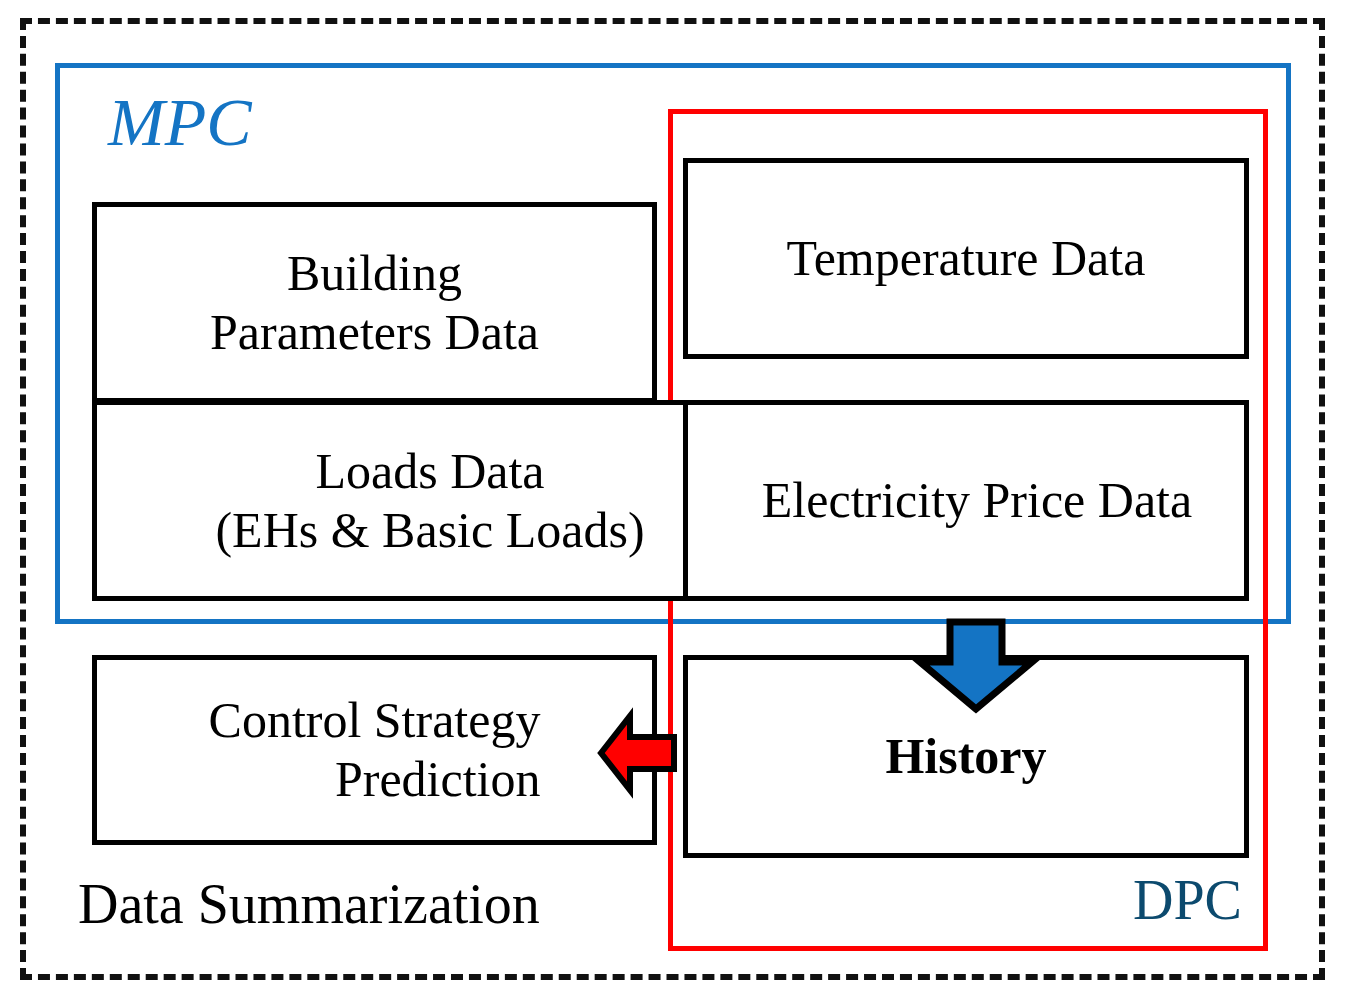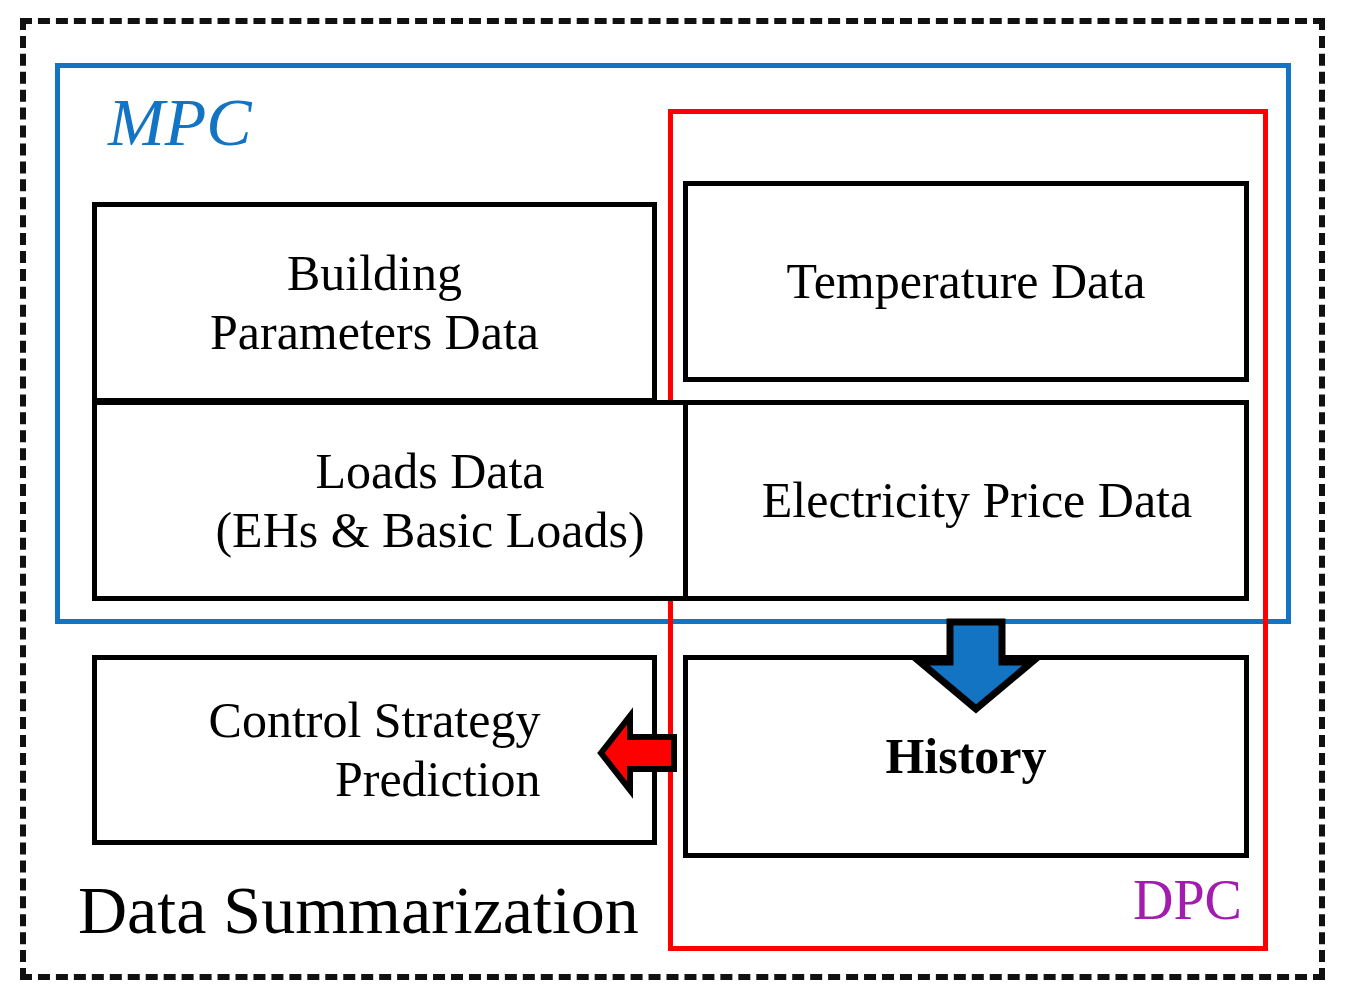--- a/index.html
+++ b/index.html
@@ -56,21 +56,21 @@
     top: 109px;
     width: 600px;
     height: 842px;
     border: 5px solid #FF0000;
     box-sizing: border-box;
   }
   .dpc-label {
     position: absolute;
     left: 1133px;
     top: 872px;
-    color: #a21caf;
+    color: #0c4a6e;
     font-size: 56px;
     line-height: 1;
     white-space: nowrap;
   }
 
   
   .box {
     position: absolute;
     border: 5px solid #000000;
     box-sizing: border-box;
@@ -83,30 +83,30 @@
     font-size: 50px;
     line-height: 1.18;
     padding: 4px 10px;
   }
   .box span { display: block; }
 
   .box-building   { left: 92px;  top: 158px; width: 565px; height: 201px; margin-top: 44px; }
   .box-loads      { left: 92px;  top: 400px; width: 676px; height: 201px; }
   .box-prediction { left: 92px;  top: 655px; width: 565px; height: 190px; text-align: right; }
 
-  .box-temp       { left: 683px; top: 158px; width: 566px; height: 201px; margin-top: 23px; }
+  .box-temp       { left: 683px; top: 158px; width: 566px; height: 201px; }
   .box-price      { left: 683px; top: 400px; width: 566px; height: 201px; padding-left: 32px; }
   .box-history    { left: 683px; top: 655px; width: 566px; height: 203px; font-weight: bold; }
 
   
   .summary-label {
     position: absolute;
     left: 78px;
     top: 876px;
-    font-size: 68px;
+    font-size: 56px;
     line-height: 1;
     color: #000000;
     white-space: nowrap;
   }
 
   
   .arrow {
     position: absolute;
     overflow: visible;
   }

